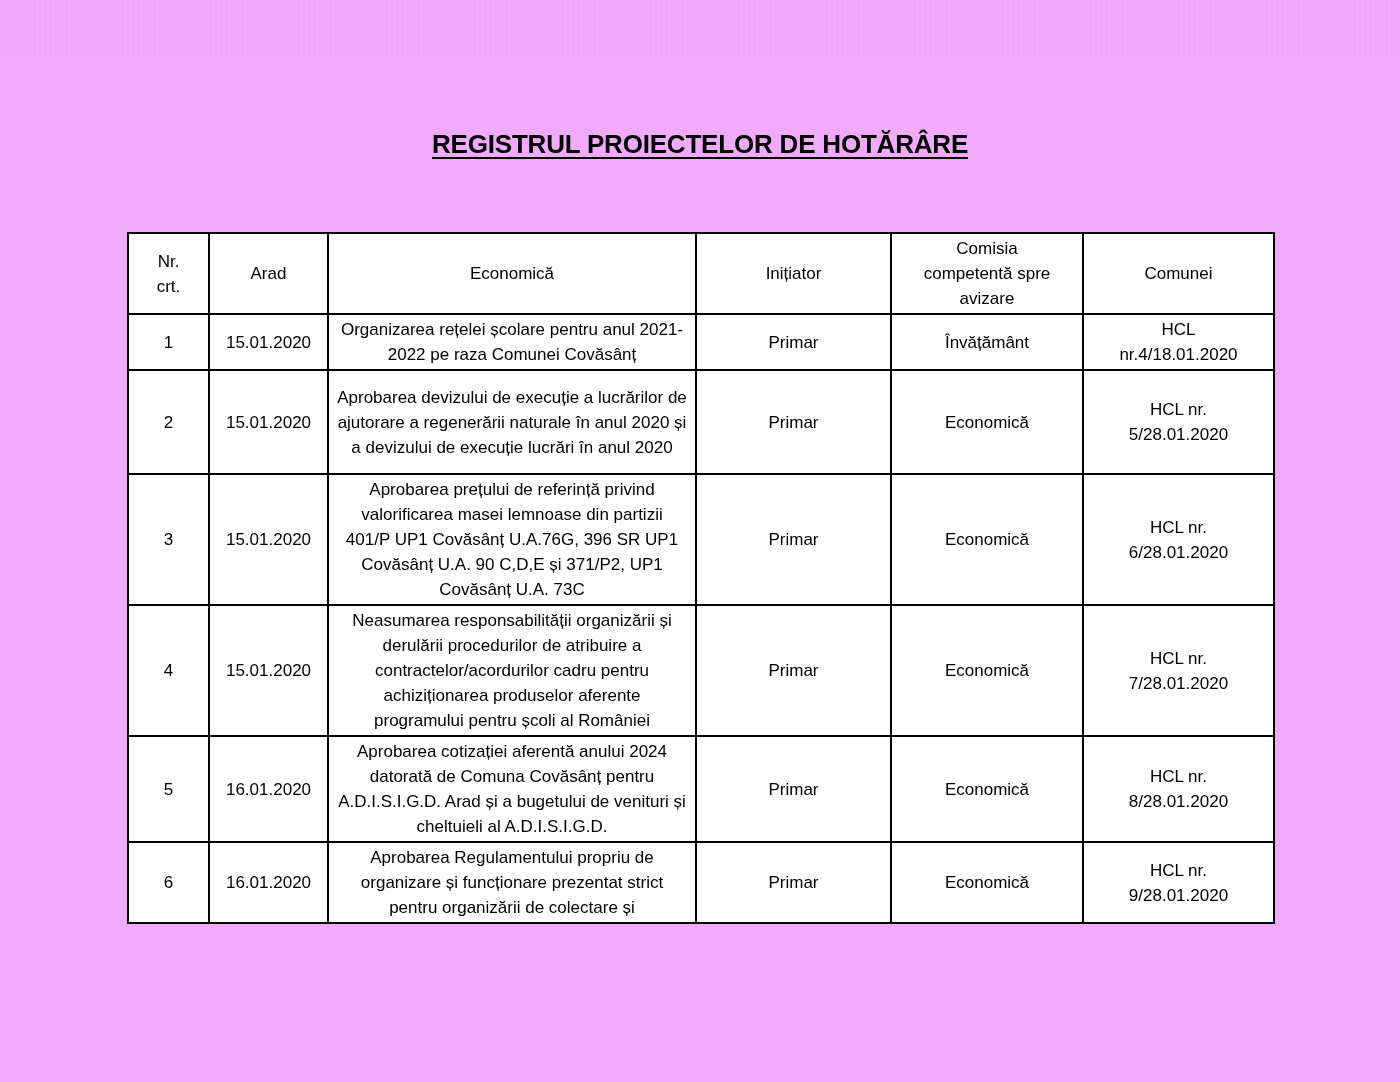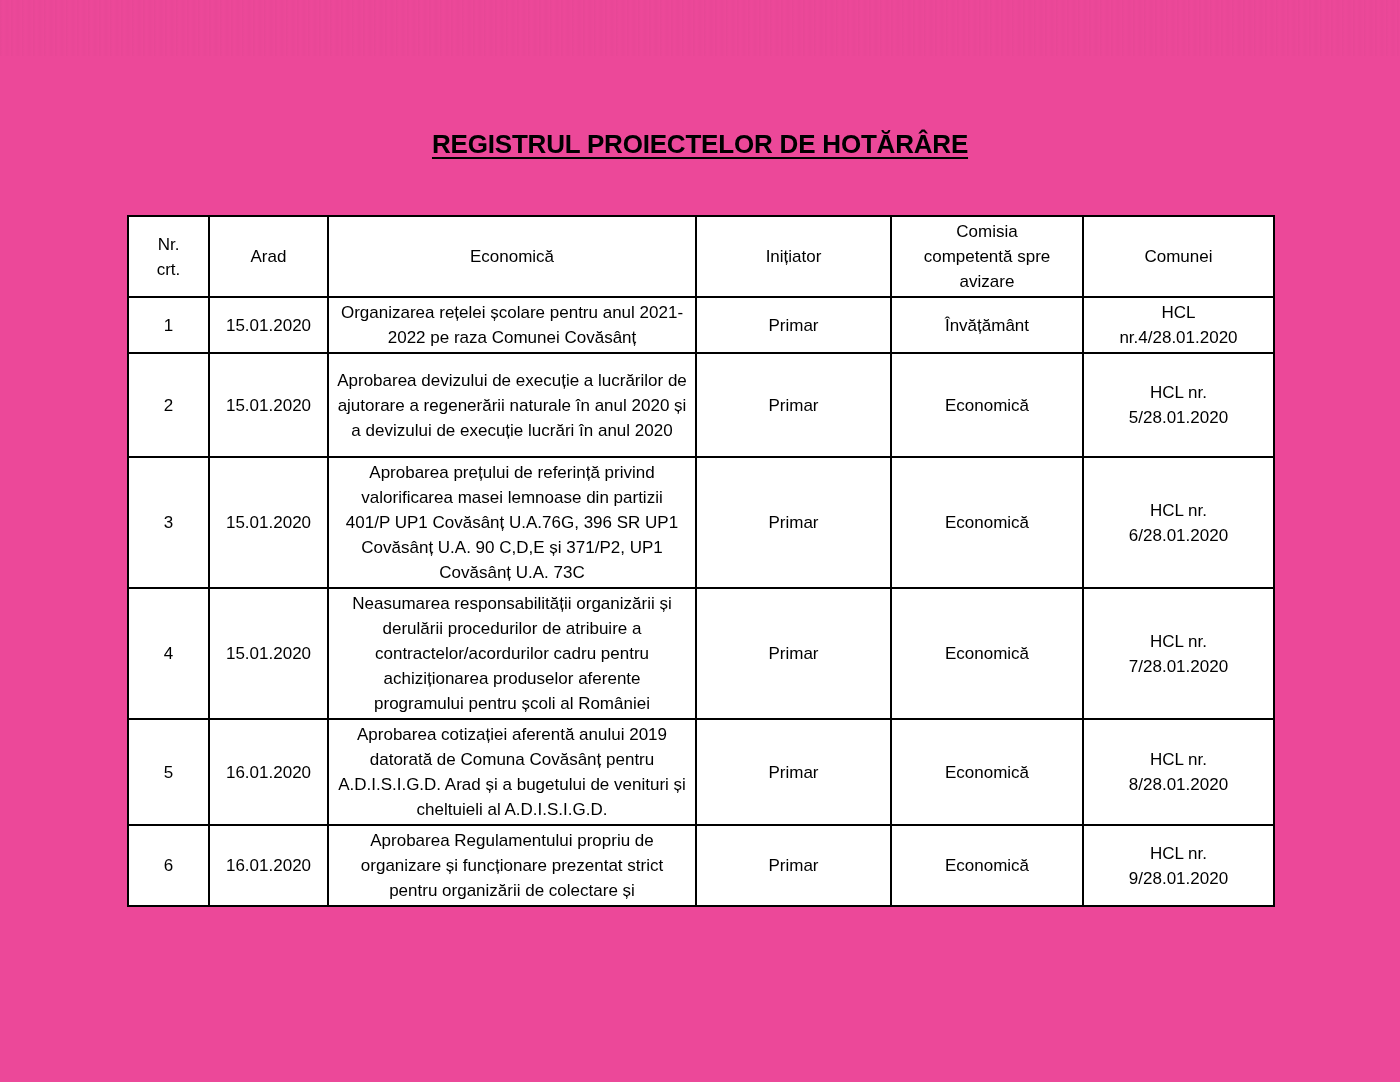--- a/index.html
+++ b/index.html
@@ -13,21 +13,21 @@
     height: 1082px;
     font-family: "Liberation Sans", sans-serif;
     color: #000000;
     position: relative;
     overflow: hidden;
   }
   .page {
     position: relative;
     width: 1400px;
     height: 1082px;
-    background: #ec4899;
+    background: #f0abfc;
   }
   
   .scan-noise {
     position: absolute;
     top: 0; left: 0;
     width: 100%; height: 56px;
     background: repeating-linear-gradient(
       90deg,
       rgba(0,0,0,0.025) 0px, rgba(0,0,0,0.0) 3px,
       rgba(0,0,0,0.015) 7px, rgba(0,0,0,0.0) 11px
@@ -44,21 +44,21 @@
     font-size: 26px;
     line-height: 32px;
     font-weight: bold;
     letter-spacing: -0.2px;
     text-decoration: underline;
     text-underline-offset: 4px;
   }
   table.registry {
     position: absolute;
     left: 127px;
-    top: 215px;
+    top: 232px;
     width: 1146px;
     border-collapse: collapse;
     table-layout: fixed;
     background: #ffffff;
     padding-left: 36px;
   }
   table.registry th,
   table.registry td {
     border: 2px solid #000000;
     text-align: center;
@@ -118,21 +118,21 @@
       </tr>
     </thead>
     <tbody>
       <tr class="h-r1">
         <td>1</td>
         <td>15.01.2020</td>
         <td>Organizarea rețelei școlare pentru anul 2021-2022 pe raza Comunei Covăsânț</td>
         <td>Primar</td>
         <td>Învățământ</td>
         <td>HCL
-nr.4/28.01.2020</td>
+nr.4/18.01.2020</td>
       </tr>
       <tr class="h-r2">
         <td>2</td>
         <td>15.01.2020</td>
         <td>Aprobarea devizului de execuție a lucrărilor de ajutorare a regenerării naturale în anul 2020 și a devizului de execuție lucrări în anul 2020</td>
         <td>Primar</td>
         <td>Economică</td>
         <td>HCL nr.
 5/28.01.2020</td>
       </tr>
@@ -150,21 +150,21 @@
         <td>15.01.2020</td>
         <td>Neasumarea responsabilității organizării și derulării procedurilor de atribuire a contractelor/acordurilor cadru pentru achiziționarea produselor aferente programului pentru școli al României</td>
         <td>Primar</td>
         <td>Economică</td>
         <td>HCL nr.
 7/28.01.2020</td>
       </tr>
       <tr class="h-r5">
         <td>5</td>
         <td>16.01.2020</td>
-        <td>Aprobarea cotizației aferentă anului 2019 datorată de Comuna Covăsânț pentru A.D.I.S.I.G.D. Arad și a bugetului de venituri și cheltuieli al A.D.I.S.I.G.D.</td>
+        <td>Aprobarea cotizației aferentă anului 2024 datorată de Comuna Covăsânț pentru A.D.I.S.I.G.D. Arad și a bugetului de venituri și cheltuieli al A.D.I.S.I.G.D.</td>
         <td>Primar</td>
         <td>Economică</td>
         <td>HCL nr.
 8/28.01.2020</td>
       </tr>
       <tr class="h-r6">
         <td>6</td>
         <td>16.01.2020</td>
         <td>Aprobarea Regulamentului propriu de organizare și funcționare prezentat strict pentru organizării de colectare și</td>
         <td>Primar</td>

